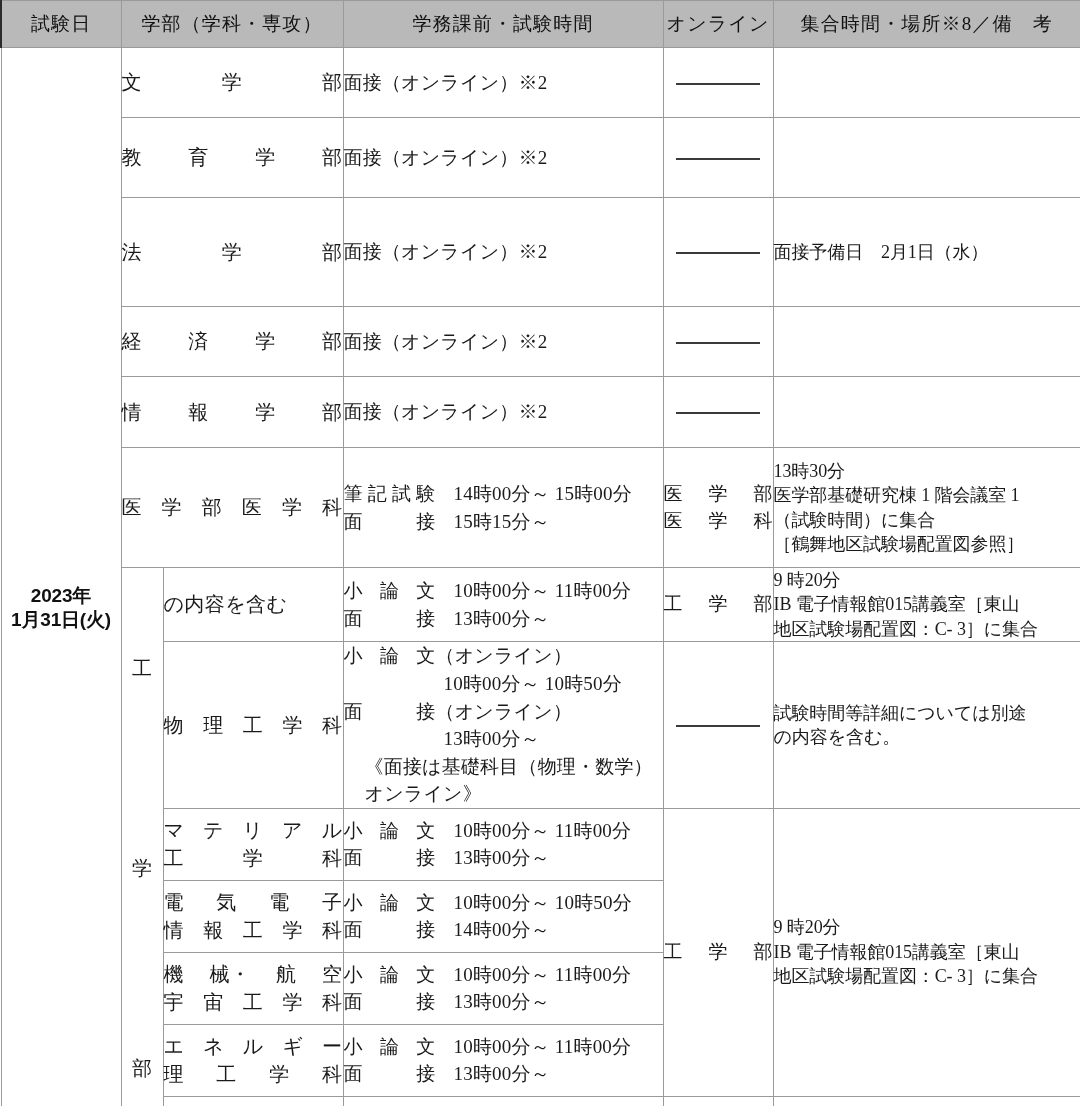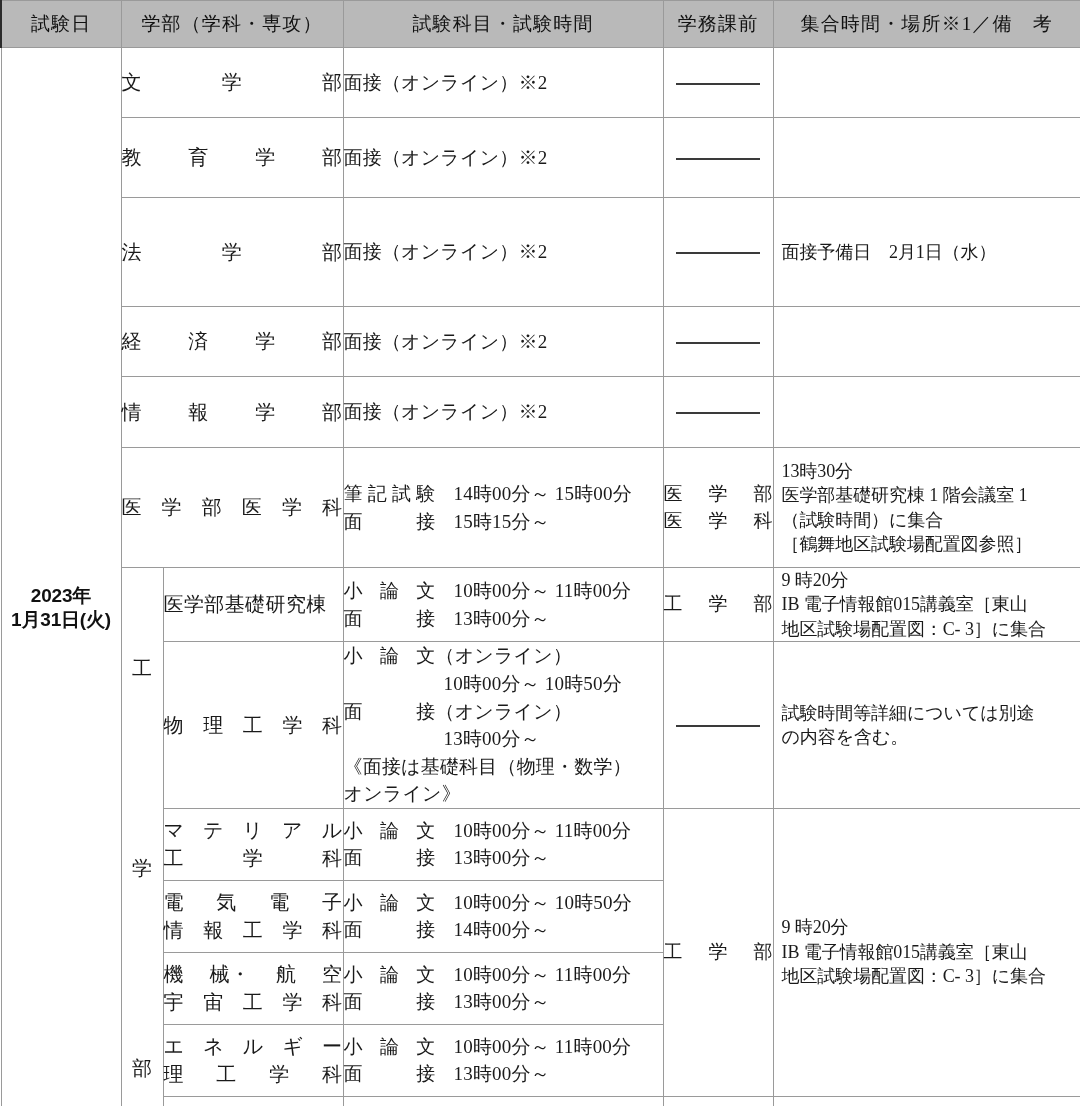--- a/index.html
+++ b/index.html
@@ -120,21 +120,21 @@
   .sub-row  { display: table-row; }
   .sub-name {
     display: table-cell;
     white-space: nowrap;
     padding-right: 18px;
     width: 92px;
   }
   .sub-name .spread { display: flex; }
   .sub-time { display: table-cell; white-space: nowrap; }
   .ind-time { padding-left: 100px; white-space: nowrap; }
-  .note-line { white-space: nowrap; }
+  .note-line { white-space: nowrap; margin-left: 21px; }
 
   
   td.venue {
     font-size: 19px;
     text-align: center;
     padding: 0 10px;
     line-height: 1.42;
   }
   td.venue .spread { display: flex; }
   .dash-mark {
@@ -146,43 +146,43 @@
   }
 
   
   td.remark {
     font-size: 18px;
     padding: 6px 8px 6px 10px;
     line-height: 1.36;
     text-align: left;
     letter-spacing: -0.005em;
   }
-  .rm-line { display: block; white-space: nowrap; margin-left: 8px; }
+  .rm-line { display: block; white-space: nowrap; }
 </style>
 </head>
 <body>
 
 <div id="sheet">
 <table class="schedule">
   <colgroup>
     <col style="width:120px">
     <col style="width:42px">
     <col style="width:180px">
     <col style="width:320px">
     <col style="width:110px">
     <col style="width:308px">
   </colgroup>
 
   <thead>
     <tr>
       <th class="edge-left">試験日</th>
       <th colspan="2">学部（学科・専攻）</th>
-      <th>試験科目・試験時間</th>
-      <th>学務課前</th>
-      <th class="edge-right">集合時間・場所※1／備　考</th>
+      <th>学務課前・試験時間</th>
+      <th>オンライン</th>
+      <th class="edge-right">集合時間・場所※8／備　考</th>
     </tr>
   </thead>
 
   <tbody>
 
     <tr style="height:70px">
       <td class="date-cell edge-left" rowspan="13">
         <span class="d-line">2023年</span>
         <span class="d-line">1月31日(火)</span>
       </td>
@@ -322,21 +322,21 @@
 
     <tr style="height:70px">
       <td class="vert-fac" rowspan="7">
         <span class="vert-inner">
           <span>工</span>
           <span>学</span>
           <span>部</span>
         </span>
       </td>
       <td class="fac">
-        <span class="center-txt">医学部基礎研究棟</span>
+        <span class="center-txt">の内容を含む</span>
       </td>
       <td class="subj">
         <div class="sub-grid">
           <div class="sub-row">
             <div class="sub-name">
               <span class="spread">
                 <span>小</span>
                 <span>論</span>
                 <span>文</span>
               </span>

